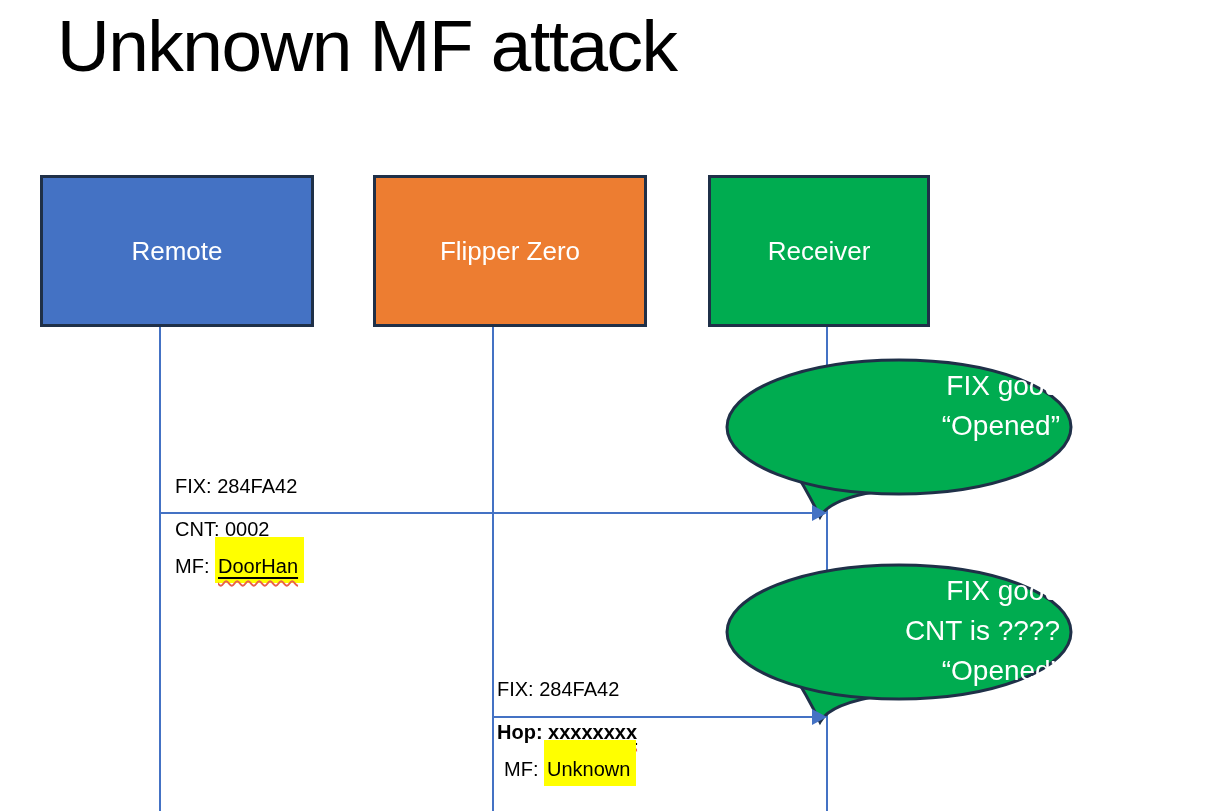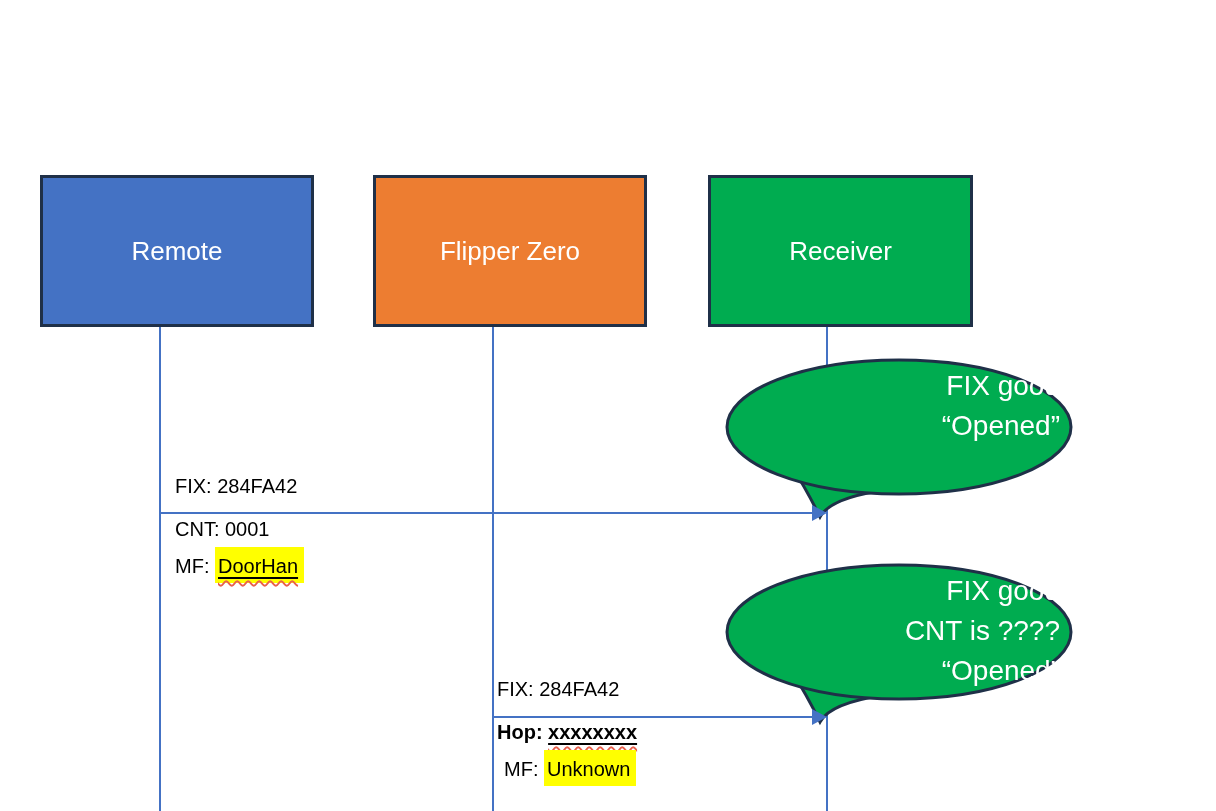--- a/index.html
+++ b/index.html
@@ -7,21 +7,21 @@
   .slide{position:relative;width:1216px;height:811px;background:#fff;overflow:hidden;}
 
   .title{position:absolute;left:57px;top:0;margin:0;font-size:73px;font-weight:300;
          letter-spacing:-1.5px;color:var(--text-dark,#000);line-height:1.25;white-space:nowrap;}
 
   .actor{position:absolute;top:175px;width:274px;height:152px;box-sizing:border-box;
          border:3px solid var(--shape-border-navy,#1F3048);display:flex;align-items:center;
          justify-content:center;color:var(--text-light,#fff);font-size:26px;z-index:2;}
   .actor-remote{left:40px;background:var(--actor-blue,#4472C4);}
   .actor-flipper{left:373px;background:var(--actor-orange,#ED7D31);}
-  .actor-receiver{left:708px;width:265px;background:var(--actor-green,#00AC50);}
+  .actor-receiver{left:708px;width:222px;background:var(--actor-green,#00AC50);}
 
   .lifeline{position:absolute;top:327px;width:2px;height:484px;
             background:var(--connector-blue,#4472C4);z-index:1;}
   .lifeline-remote{left:159px;}
   .lifeline-flipper{left:492px;}
   .lifeline-receiver{left:826px;}
 
   .arrow-line{position:absolute;height:2px;background:var(--connector-blue,#4472C4);z-index:4;}
   .arrow1-line{left:160px;top:512px;width:653px;}
   .arrow2-line{left:493px;top:716px;width:320px;}
@@ -31,39 +31,40 @@
   .arrow2-head{left:812px;top:709px;}
 
   .msg{position:absolute;font-size:20px;color:var(--text-dark,#000);z-index:5;white-space:nowrap;}
   .msg1-l1{left:175px;top:475px;}
   .msg1-l2{left:175px;top:518px;}
   .msg1-l3{left:175px;top:555px;}
   .msg2-l1{left:497px;top:678px;}
   .msg2-l2{left:497px;top:721px;font-weight:bold;}
   .msg2-l3{left:497px;top:758px;margin-left:7px;}
 
-  .hl{background:var(--highlight-yellow,#FFFF00);padding:8px 6px 6px 3px;}
+  .hl{background:var(--highlight-yellow,#FFFF00);padding:18px 6px 6px 3px;}
   .u-solid{text-decoration:underline solid;text-decoration-thickness:2px;text-underline-offset:4px;}
   .u-wavy{text-decoration:underline wavy var(--spellcheck-red,#E8604C);
           text-decoration-thickness:2px;text-underline-offset:7px;}
 
   .bubble{position:absolute;width:380px;height:175px;z-index:3;}
   .bubble1{left:710px;top:350px;}
   .bubble2{left:710px;top:555px;}
   .bubble-body,.bubble-tail{fill:var(--actor-green,#00AC50);stroke:var(--shape-border-navy,#1F3048);stroke-width:3;}
   .bubble-text{position:absolute;left:710px;width:350px;text-align:right;
                color:var(--text-light,#fff);font-size:28px;line-height:40px;z-index:5;}
   .bubble1-text{top:366px;}
   .bubble2-text{top:571px;}
 </style>
 </head>
 <body>
 
 <div class="slide">
 
+  <h1 class="title">Unknown MF attack</h1>
 
   <div class="actor actor-remote">
     <span>Remote</span>
   </div>
   <div class="actor actor-flipper">
     <span>Flipper Zero</span>
   </div>
   <div class="actor actor-receiver">
     <span>Receiver</span>
   </div>
@@ -87,21 +88,21 @@
   </svg>
   <div class="bubble-text bubble2-text">
     <div>FIX good</div>
     <div>CNT is ????</div>
     <div>“Opened”</div>
   </div>
 
   <div class="arrow-line arrow1-line"></div>
   <div class="arrow-head arrow1-head"></div>
   <div class="msg msg1-l1">FIX: 284FA42</div>
-  <div class="msg msg1-l2"><span>CNT: </span><span>0001</span></div>
+  <div class="msg msg1-l2"><span>CNT: </span><span>0002</span></div>
   <div class="msg msg1-l3"><span>MF: </span><span class="hl"><span class="u-solid"><span class="u-wavy">DoorHan</span></span></span></div>
 
   <div class="arrow-line arrow2-line"></div>
   <div class="arrow-head arrow2-head"></div>
   <div class="msg msg2-l1">FIX: 284FA42</div>
   <div class="msg msg2-l2"><span>Hop: </span><span class="u-solid"><span class="u-wavy">xxxxxxxx</span></span></div>
   <div class="msg msg2-l3"><span>MF: </span><span class="hl"><span>Unknown</span></span></div>
 
 </div>
 

